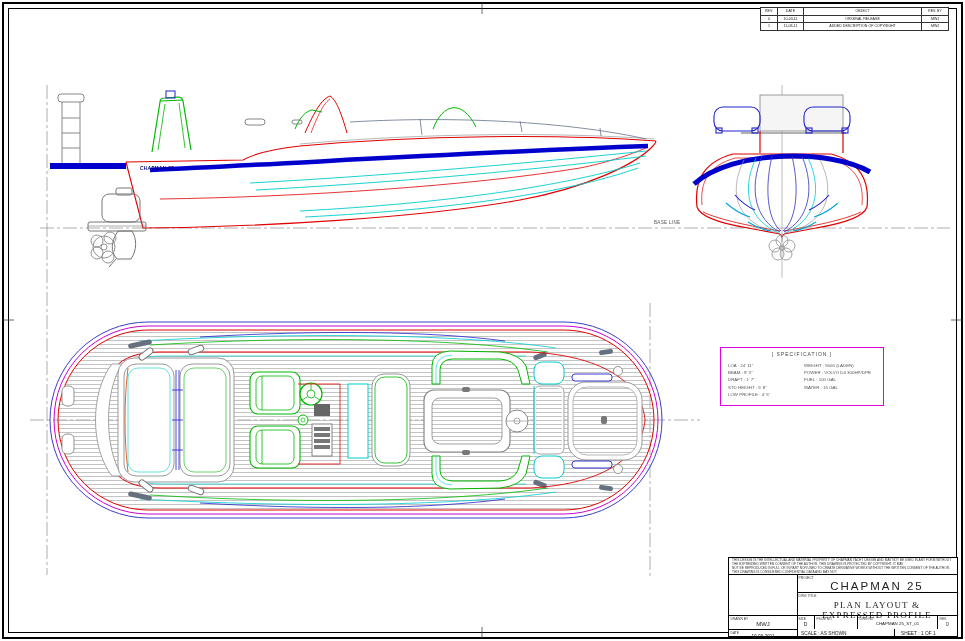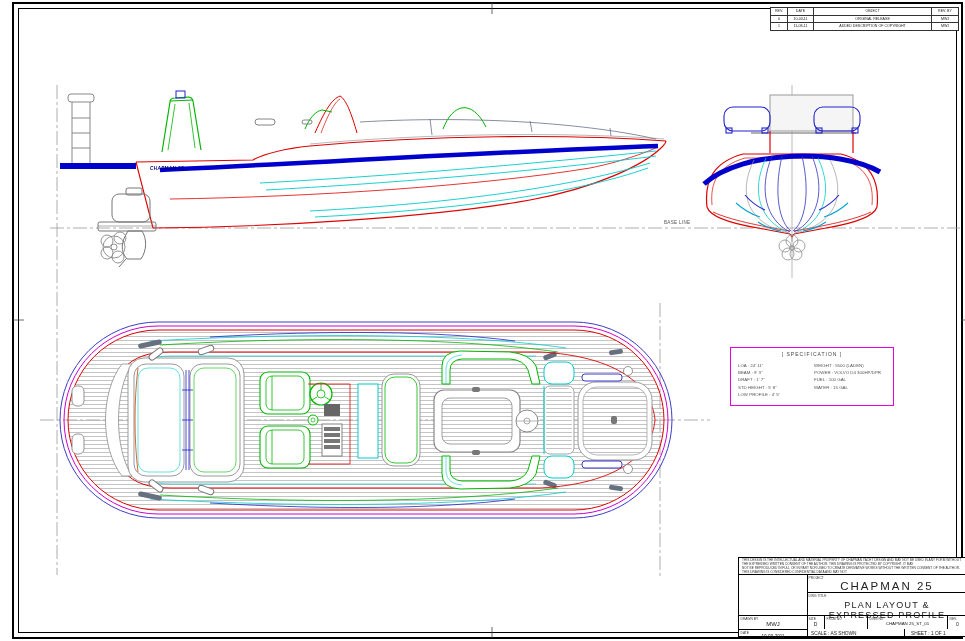--- a/index.html
+++ b/index.html
@@ -1,18 +1,18 @@
 <!DOCTYPE html>
 <html><head>
 <meta charset="utf-8">
 <style>
   html,body{margin:0;padding:0;background:#fff;}
   body{width:965px;height:641px;position:relative;overflow:hidden;
        font-family:"Liberation Sans",sans-serif;color:#222;}
-  .sheet{position:absolute;inset:0;background:#fff;margin-left:10px;}
+  .sheet{position:absolute;inset:0;background:#fff;}
   .border-outer{position:absolute;inset:2px;border:2px solid #000;}
   .border-inner{position:absolute;inset:8px;border:1px solid #000;}
   svg.art{position:absolute;left:0;top:0;}
   
   .rev-table{position:absolute;left:760px;top:7px;width:187px;border:0.8px solid #333;
              font-size:3.6px;color:#222;background:#fff;}
   .rev-row{display:flex;border-top:0.8px solid #333;height:6.5px;line-height:6.5px;}
   .rev-row:first-child{border-top:none;}
   .rev-c{border-left:0.8px solid #333;text-align:center;overflow:hidden;white-space:nowrap;}
   .rev-c:first-child{border-left:none;}
@@ -32,21 +32,21 @@
   
   .title-block{position:absolute;left:728px;top:557px;width:230px;height:80px;
                border:1.2px solid #000;background:#fff;box-sizing:border-box;}
   .tb-disclaimer{height:14px;border-bottom:1px solid #000;padding:1px 3px;
                  font-size:3.2px;line-height:3.9px;color:#333;overflow:hidden;}
   .tb-main{position:relative;height:64px;}
   .tb-vsplit{position:absolute;left:68px;top:0;bottom:0;width:0;border-left:1px solid #000;}
   .tb-project{position:absolute;left:68px;top:0;right:0;height:17px;border-bottom:1px solid #000;}
   .tb-project .val{text-align:center;font-size:11.5px;letter-spacing:2px;color:#222;margin-top:4px;}
   .tb-title{position:absolute;left:68px;top:18px;right:0;height:22px;border-bottom:0;}
-  .tb-title .val{text-align:center;font-size:9px;letter-spacing:1.2px;color:#222;line-height:10.5px;margin-top:2px;}
+  .tb-title .val{text-align:center;font-size:9px;letter-spacing:1.2px;color:#222;line-height:10.5px;margin-top:2px;font-family:Liberation Serif, serif;}
   .cell{position:absolute;top:0;bottom:0;border-left:1px solid #000;box-sizing:border-box;}
   .cell:first-child{border-left:none;}
   .lab{font-size:3.3px;color:#333;display:block;padding:0.5px 0 0 1.5px;}
   .cv{display:block;text-align:center;font-size:5px;color:#222;}
   .drawn-val{text-align:center;font-size:6px;color:#222;margin-top:0px;}
   .date-val{text-align:center;font-size:4.6px;color:#222;}
 </style>
 </head>
 <body>
 

